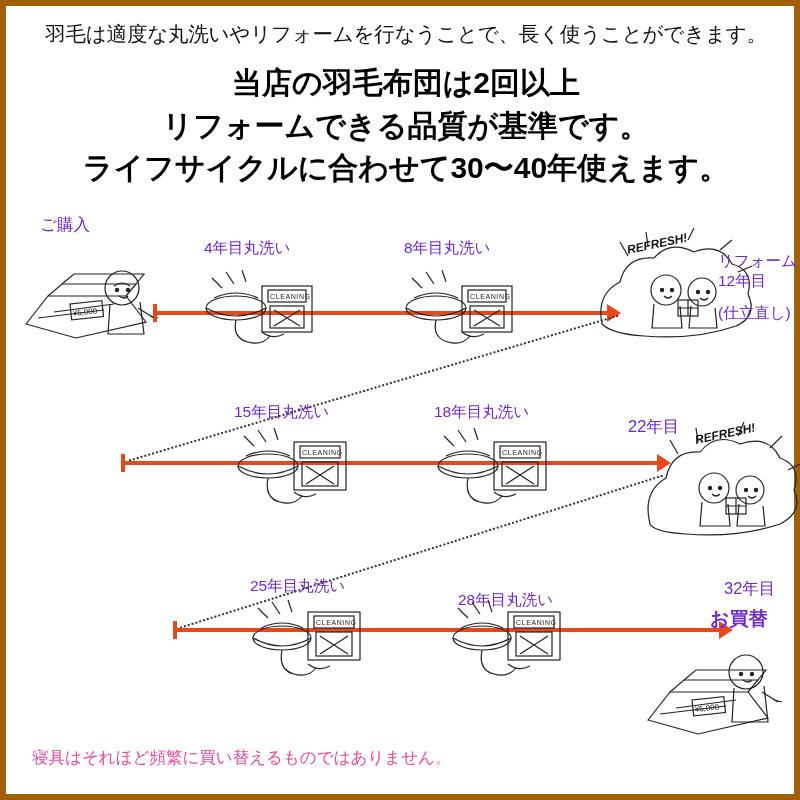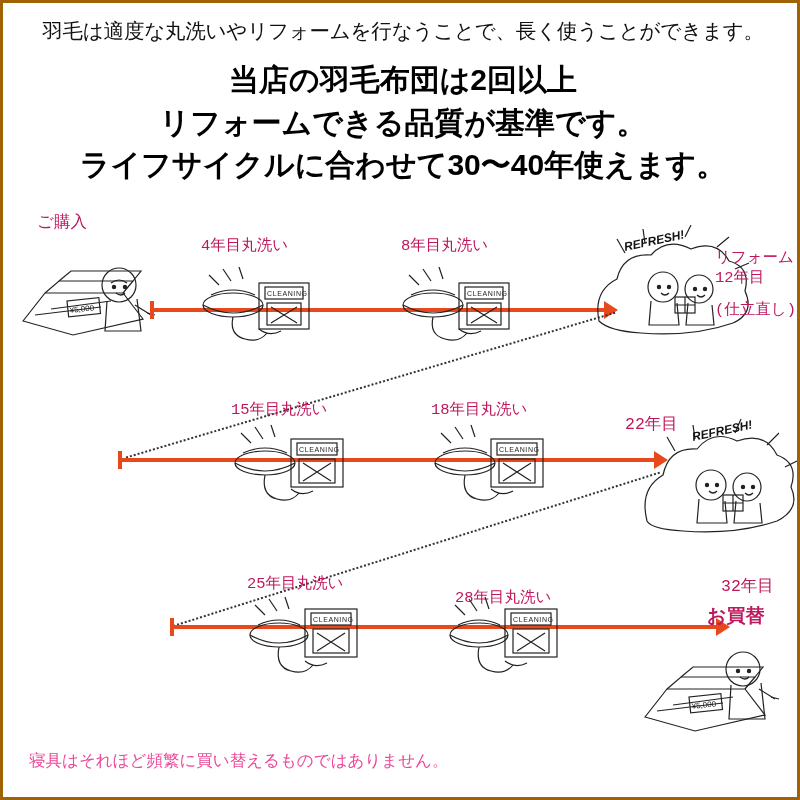--- a/index.html
+++ b/index.html
@@ -13,21 +13,21 @@
     background: #ffffff;
     font-family: "Liberation Sans", "DejaVu Sans", sans-serif;
     color: #1a1a1a;
     overflow: hidden;
   }
   #page {
     position: relative;
     width: 800px;
     height: 800px;
     box-sizing: border-box;
-    border: 3px solid #a16207;
+    border: 6px solid #a16207;
     background: #ffffff;
   }
 
   
   .lead {
     position: absolute;
     top: 14px;
     left: 0;
     width: 800px;
     text-align: center;
@@ -56,23 +56,22 @@
     width: 750px;
     font-size: 16.5px;
     line-height: 1.75;
     color: #ec4899;
   }
 
   
   .lbl {
     position: absolute;
     font-size: 15.5px;
-    color: #be185d;
+    color: #6d28d9;
     white-space: nowrap;
-    font-family: Liberation Mono, monospace;
   }
   .lbl.big {
     font-size: 19px;
     font-weight: 700;
     text-align: center;
   }
   .lbl.med {
     font-size: 16.5px;
   }
   .lbl.multi {

